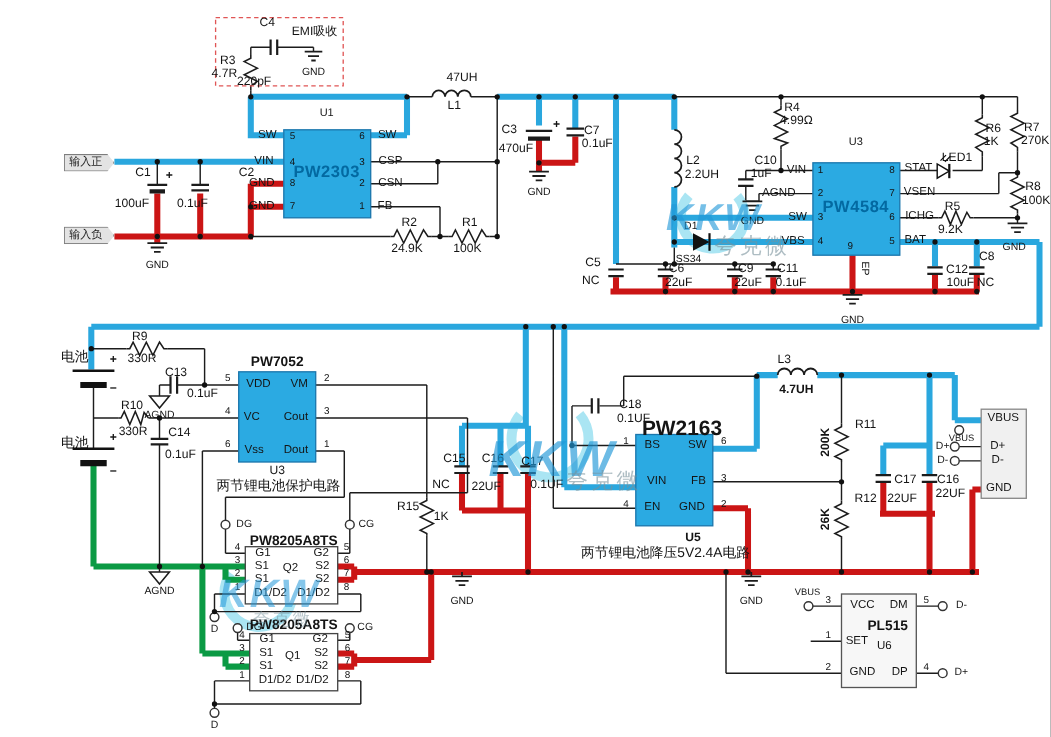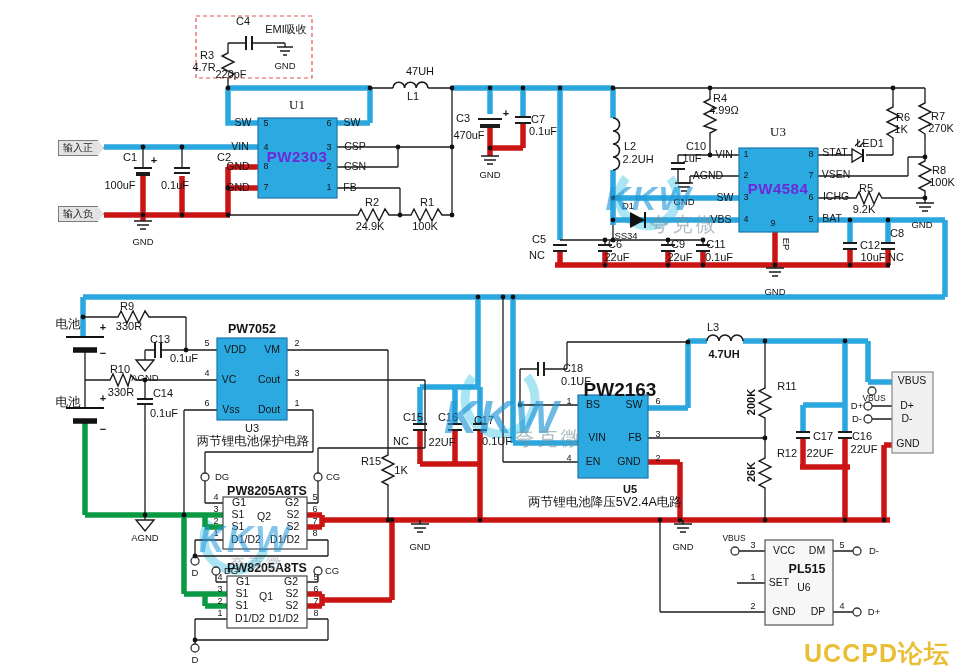--- a/index.html
+++ b/index.html
@@ -7,22 +7,22 @@
          font-family:"Liberation Sans",sans-serif;}
   .stage svg{position:absolute;left:0;top:0;}
   #labels{position:absolute;left:0;top:0;width:955px;height:670px;}
   .lbl{position:absolute;transform:translateX(-50%);font-size:11px;color:#141414;
        white-space:nowrap;line-height:1;font-family:"Liberation Sans",sans-serif;}
   .sm{font-size:9.5px;}
   .sm2{font-size:8.5px;}
   .num{font-size:9px;}
   .pin{font-size:10.5px;}
   .b{font-weight:700;}
-  .pt13{font-size:13px;font-family:Liberation Serif, serif;}
-  .chip{font-size:15px;font-weight:700;letter-spacing:.5px;color:#6d28d9;}
+  .pt13{font-size:10px;}
+  .chip{font-size:15px;font-weight:700;letter-spacing:.5px;color:#0369a1;}
   .t12{font-size:12.5px;font-weight:700;}
   .t13{font-size:19px;font-weight:700;}
   .cn{font-size:12.5px;}
   .vert{transform:translate(-50%,-50%) rotate(-90deg);font-size:11px;font-weight:700;}
   .vert90{transform:translate(-50%,-50%) rotate(90deg);}
   .tag{transform:none;background:#e3e3e3;border:1px solid #7d7d7d;font-size:10px;
        padding:2px 10px 2px 4px;color:#222;
        clip-path:polygon(0 0,86% 0,100% 50%,86% 100%,0 100%);}
   .wm-a{font-size:34px;font-weight:700;font-style:italic;color:rgba(33,152,216,.62);letter-spacing:2px;}
   .wm-b{font-size:46px;font-weight:700;font-style:italic;color:rgba(33,152,216,.66);letter-spacing:2px;}
@@ -494,15 +494,14 @@
       <span class="lbl pin" style="left: 784px; top: 606px;">GND</span>
       <span class="lbl pin" style="left: 818px; top: 606px;">DP</span>
       <span class="lbl sm" style="left: 874px; top: 546px;">D-</span>
       <span class="lbl sm" style="left: 874px; top: 607px;">D+</span>
       <span class="lbl wm-a" style="left: 649px; top: 181px;">KKW</span>
       <span class="lbl wmsub" style="left: 684px; top: 214px;">夸克微</span>
       <span class="lbl wm-b" style="left: 502px; top: 394px;">KKW</span>
       <span class="lbl wmsub" style="left: 549px; top: 428px;">夸克微</span>
       <span class="lbl wm-c" style="left: 245px; top: 522px;">KKW</span>
       <span class="lbl wmsub2" style="left: 257px; top: 556px;">夸克微</span>
-      <span class="lbl forum" style="left: 877px; top: 641px;">UCCPD论坛</span>
     </div>
 </div>
 
 </body></html>

